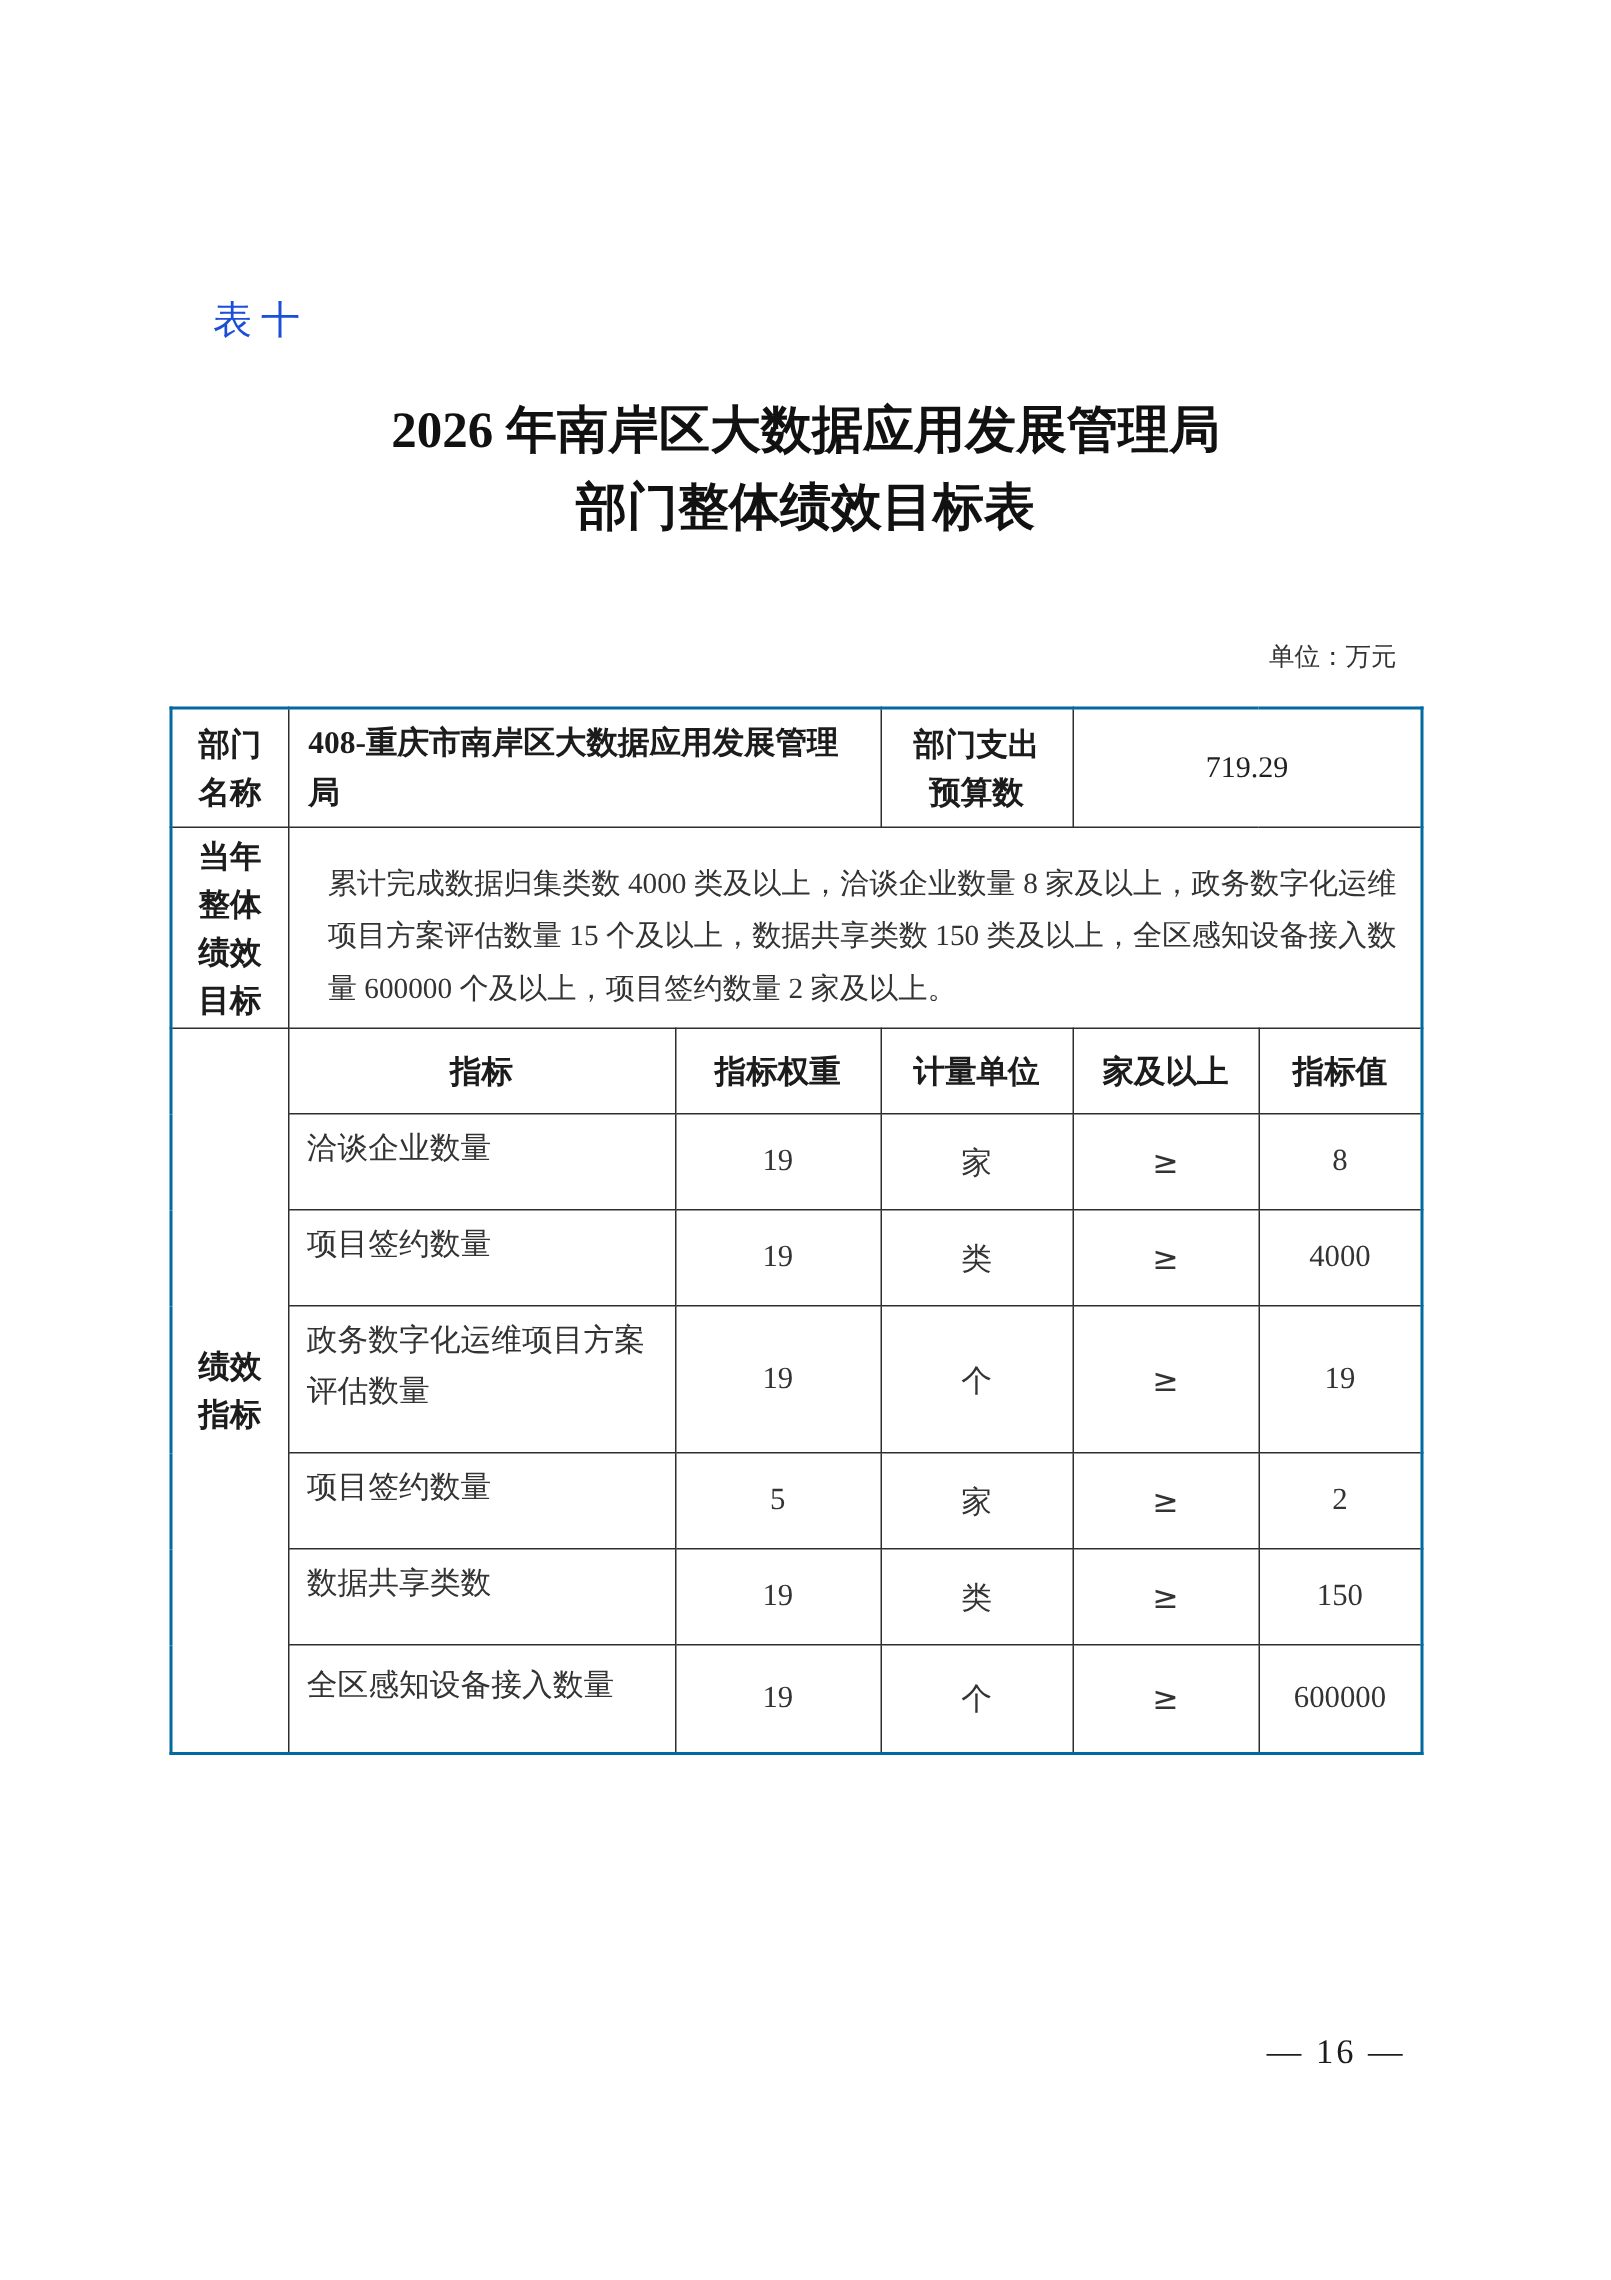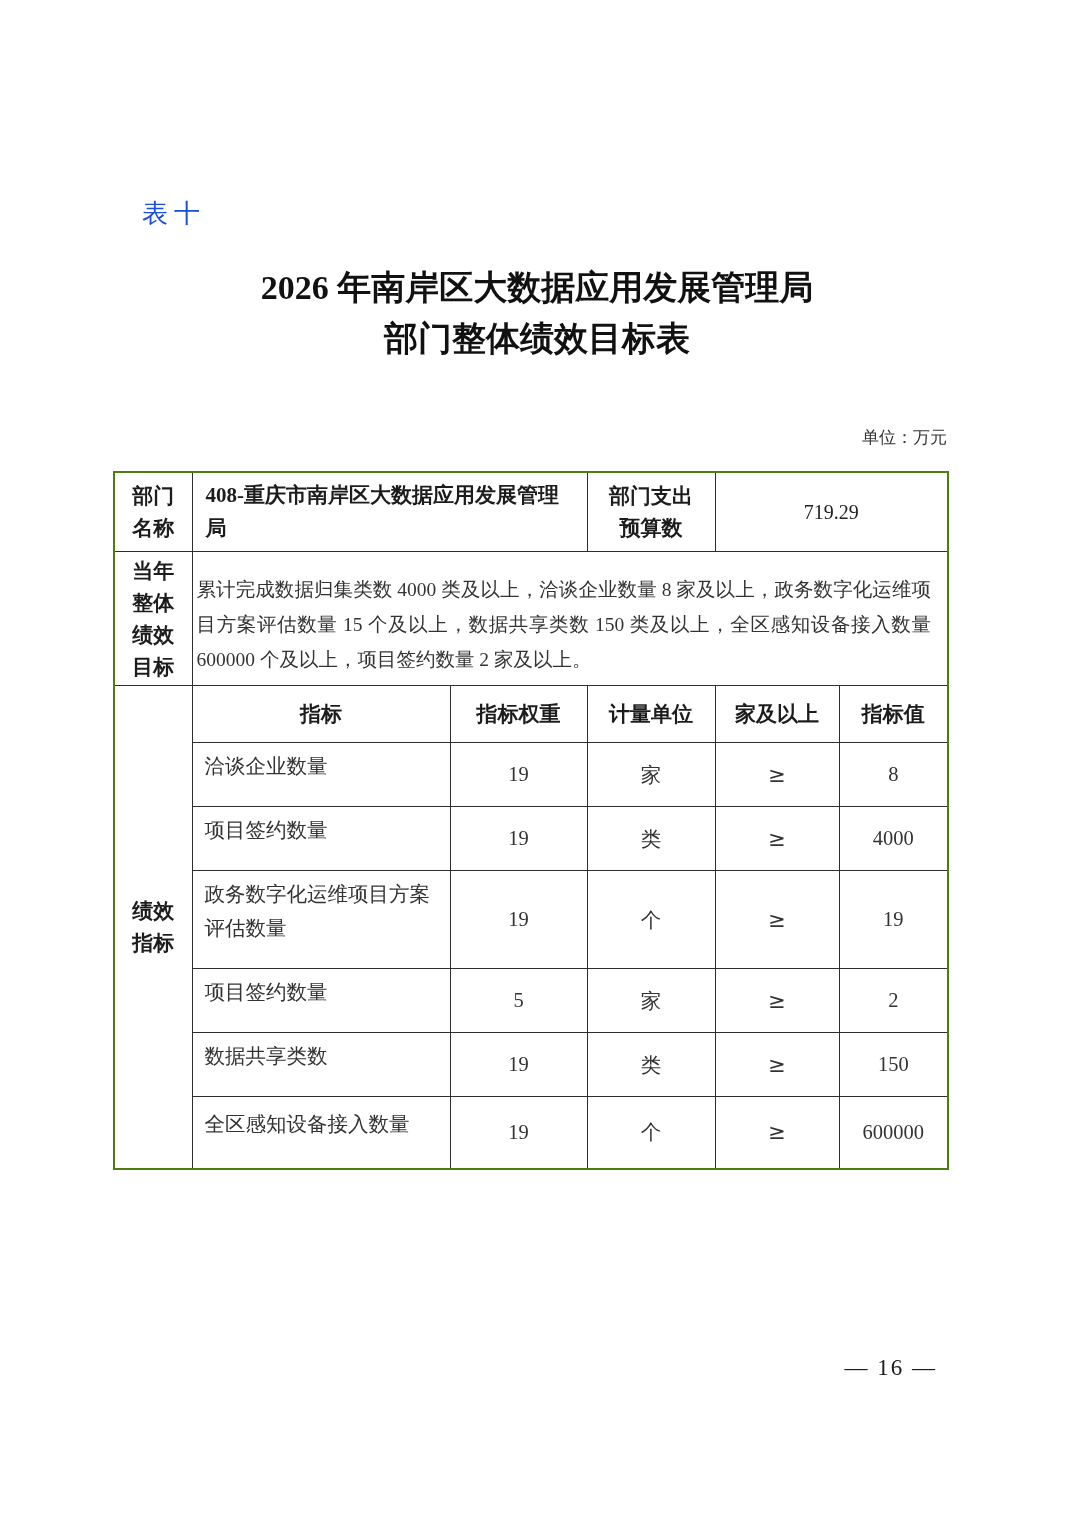--- a/index.html
+++ b/index.html
@@ -28,49 +28,49 @@
     top: 262px;
     width: 100%;
     text-align: center;
     font-weight: bold;
     font-size: 34px;
     line-height: 51px;
     color: #111;
   }
   .unit-note {
     position: absolute;
-    right: 127px;
+    right: 143px;
     top: 426px;
     font-size: 17px;
     color: #333;
   }
   table.perf-table {
     position: absolute;
     left: 113px;
     top: 471px;
     width: 834px;
     border-collapse: collapse;
     table-layout: fixed;
-    border: 2px solid #4d7c0f;
+    border: 2px solid #0369a1;
   }
   table.perf-table td {
     border: 1px solid #2e2e2e;
     vertical-align: middle;
     overflow: hidden;
   }
   .lbl { font-weight: bold; font-size: 21px; color: #1c1c1c; }
   .pre { white-space: pre-line; line-height: 32px; }
   .center { text-align: center; }
   .goal-cell {
     font-size: 19.5px;
     line-height: 35px;
     color: #333;
     text-align: justify;
     vertical-align: top;
-    padding: 17px 16px 6px 4px;
+    padding: 17px 16px 6px 26px;
   }
   .name-cell {
     font-size: 20.5px;
     color: #333;
     text-align: left;
     padding: 6px 8px 23px 12px;
     line-height: 34px;
   }
   .val-cell {
     font-size: 20.5px;

